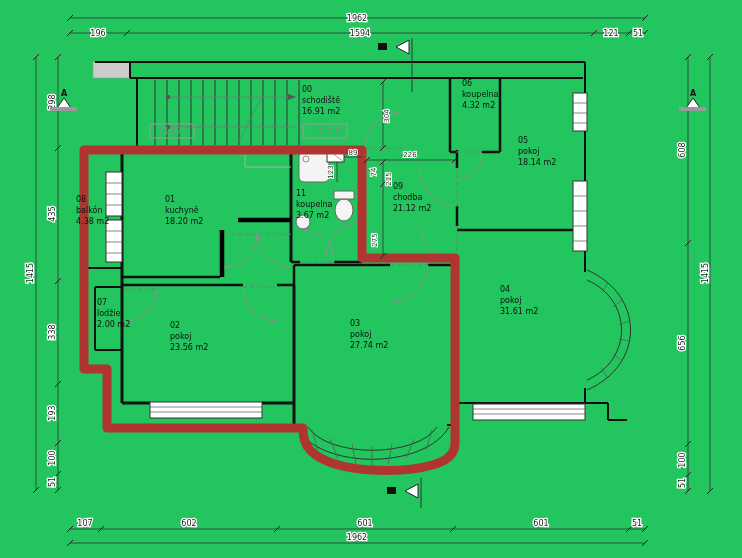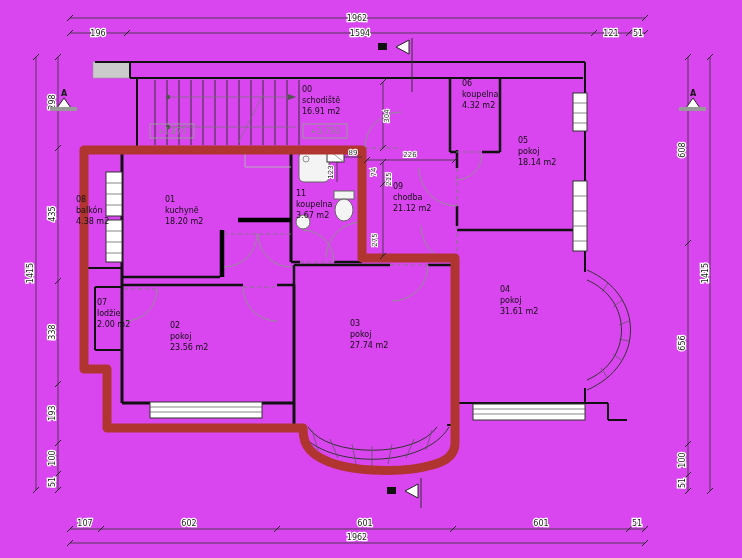--- a/index.html
+++ b/index.html
@@ -1,16 +1,16 @@
 <!DOCTYPE html>
 <html><head>
 <meta charset="utf-8">
 <style>
   html,body{margin:0;padding:0;background:#fff;}
-  .stage{width:742px;height:558px;position:relative;background:#d946ef;overflow:hidden;}
+  .stage{width:742px;height:558px;position:relative;background:#22c55e;overflow:hidden;}
   svg{display:block;}
   text{font-family:"DejaVu Sans",sans-serif;fill:#1d1d1d;}
   .w1{stroke:#333;stroke-width:1;fill:none}
   .w2{stroke:#111;stroke-width:2;fill:none}
   .w25{stroke:#111;stroke-width:2.5;fill:none}
   .w3{stroke:#111;stroke-width:3;fill:none}
   .w4{stroke:#000;stroke-width:4.5;fill:none}
   .thin{stroke:#777;stroke-width:.7;fill:none}
   .cab{stroke:#b5b5b5;stroke-width:.9;fill:none}
   .dimline{stroke:#333;stroke-width:.8;fill:none}

